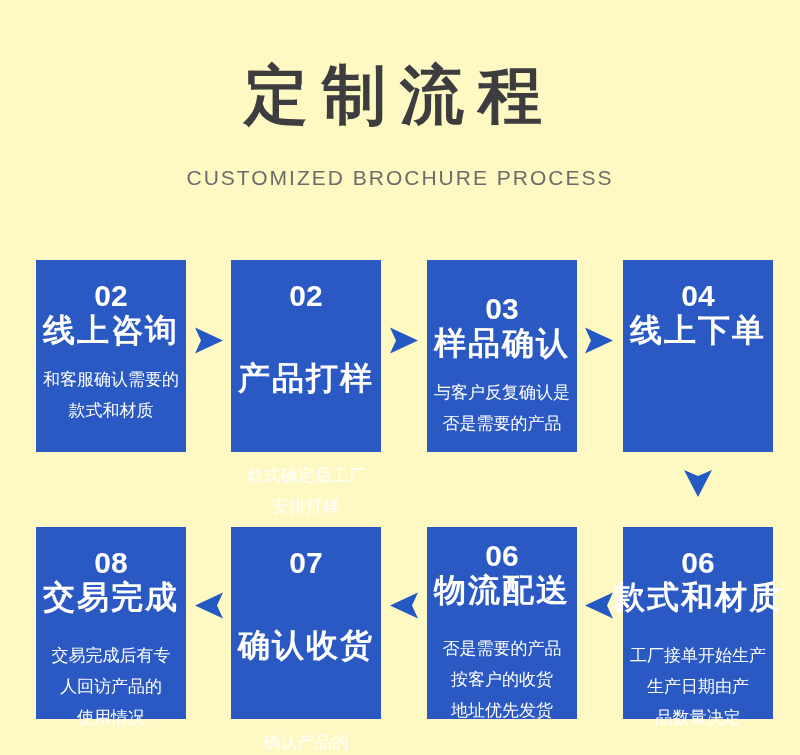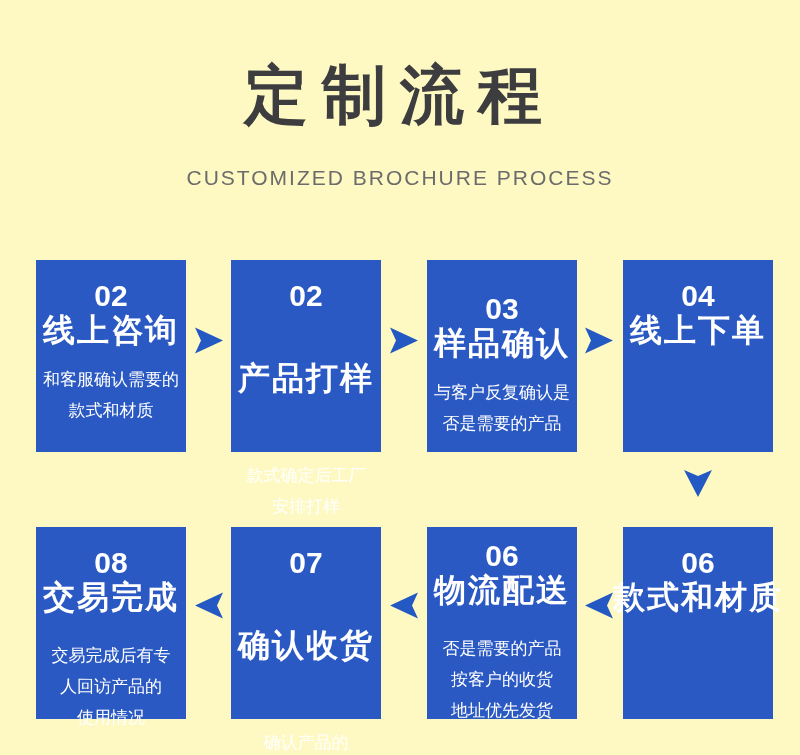--- a/index.html
+++ b/index.html
@@ -199,15 +199,20 @@
 
   <div class="arrow ar-x3 ar-y2">
     <svg viewBox="0 0 28 27">
         <polygon points="28,0.5 0,13.5 28,26.5 22,13.5" fill="currentColor"></polygon>
       </svg>
   </div>
 
   <div class="step-card r2 c4">
     <div class="step-num">06</div>
     <div class="step-title">款式和材质</div>
+    <div class="step-desc">
+        <div>工厂接单开始生产</div>
+        <div>生产日期由产</div>
+        <div>品数量决定</div>
+      </div>
   </div>
 
 </div>
 
 </body></html>

